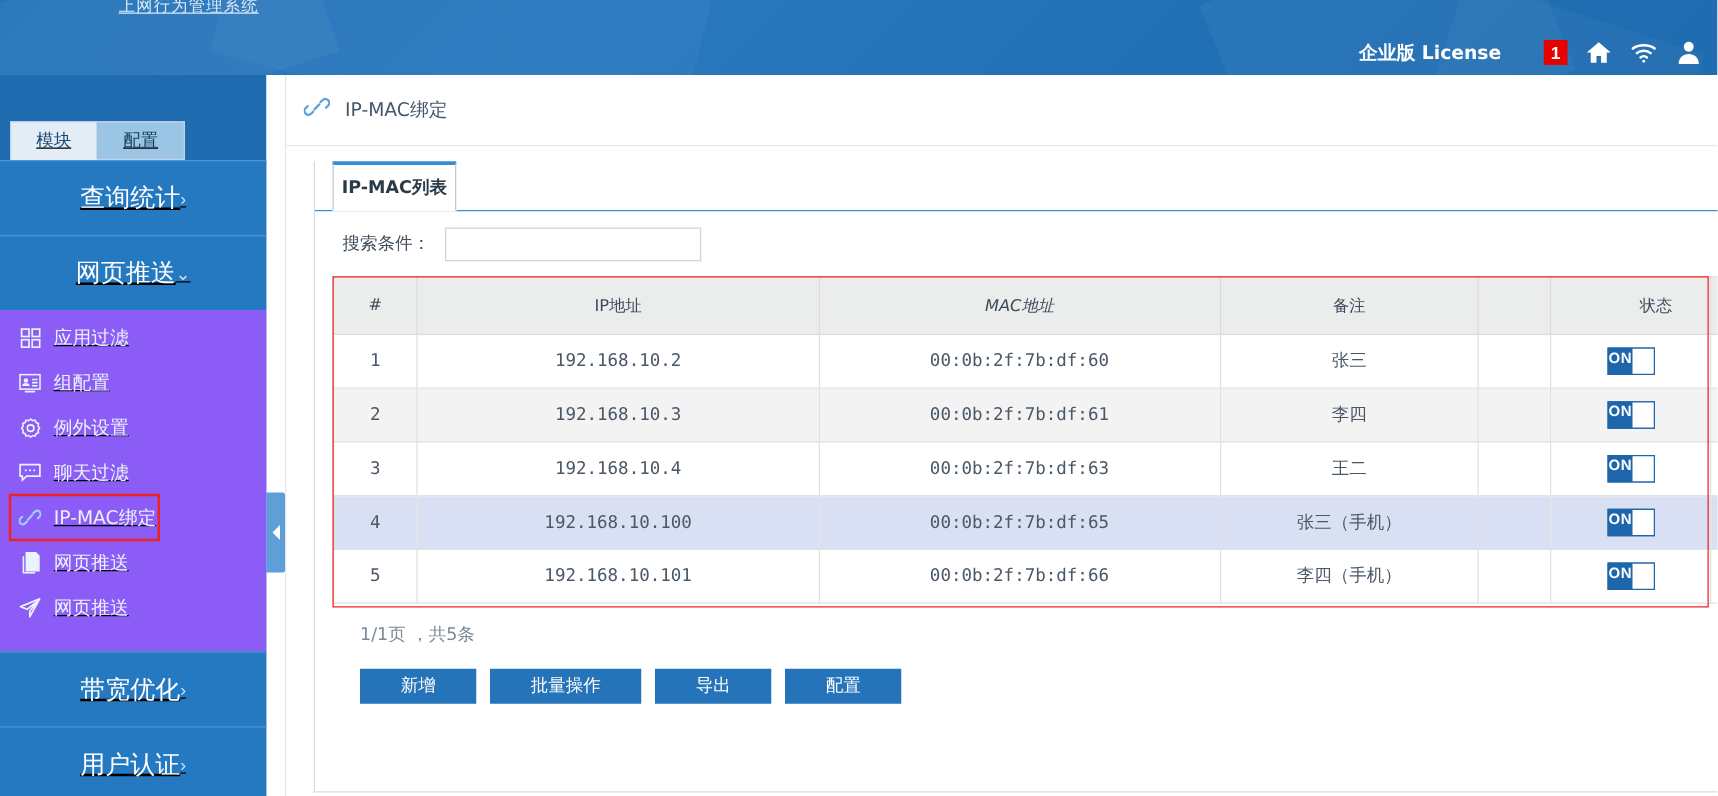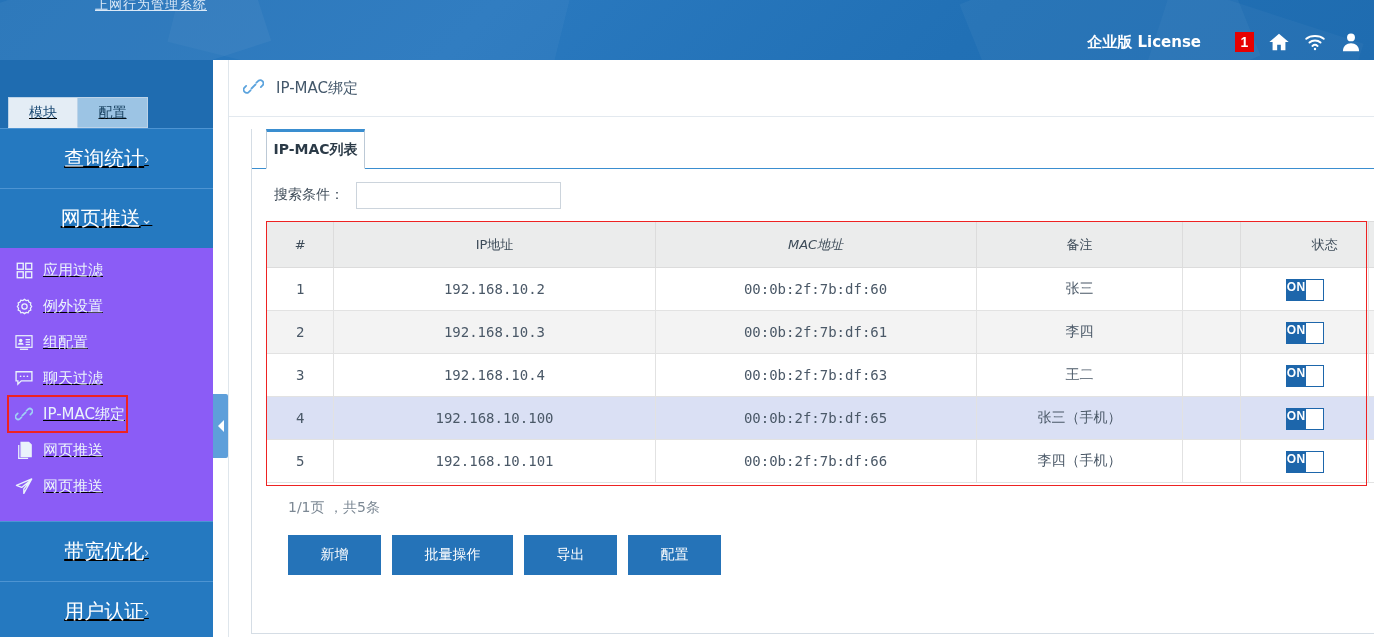--- a/index.html
+++ b/index.html
@@ -188,21 +188,21 @@
     border:1.5px solid #ee2222; pointer-events:none; z-index:5;
   }
 
   
   .pageinfo {
     padding: 16px 0 0 36px; font-size:14px; color:#7c8894;
     font-family:"DejaVu Sans","Liberation Sans",sans-serif;
   }
   .btnrow { display:flex; gap:11px; padding: 18px 0 0 36px; }
   .btn {
-    width:93px; height:40px; background:#2573b8; color:#fff; border:none;
+    width:93px; height:28px; background:#2573b8; color:#fff; border:none;
     font-size:14px; cursor:pointer;
     font-family:"DejaVu Sans","Liberation Sans",sans-serif;
   }
   .btn.wide { width:121px;font-family:Liberation Serif, serif; }
 </style>
 </head>
 <body>
 
 <div id="app">
 
@@ -264,38 +264,38 @@
             <rect x="1.5" y="1.5" width="7" height="7"></rect>
               <rect x="11.5" y="1.5" width="7" height="7"></rect>
             <rect x="1.5" y="11.5" width="7" height="7"></rect>
               <rect x="11.5" y="11.5" width="7" height="7"></rect>
           </svg>
         </span>
         <span>应用过滤</span>
       </div>
       <div class="submenu-item">
         <span class="sicon">
-          <svg width="17" height="17" viewBox="0 0 20 20" fill="none" stroke="#eaf3fb" stroke-width="1.5">
-            <path d="M10 1.6 L12 3 L14.3 2.6 L15.2 4.8 L17.4 5.7 L17 8 L18.4 10 L17 12 L17.4 14.3 L15.2 15.2 L14.3 17.4 L12 17 L10 18.4 L8 17 L5.7 17.4 L4.8 15.2 L2.6 14.3 L3 12 L1.6 10 L3 8 L2.6 5.7 L4.8 4.8 L5.7 2.6 L8 3 Z"></path>
-            <circle cx="10" cy="10" r="3.1"></circle>
-          </svg>
-        </span>
-        <span>例外设置</span>
-      </div>
-      <div class="submenu-item">
-        <span class="sicon">
           <svg width="18" height="17" viewBox="0 0 22 19" fill="none" stroke="#eaf3fb" stroke-width="1.5">
             <rect x="1.2" y="1.2" width="19.6" height="14.2"></rect>
             <circle cx="7" cy="7" r="2.2" fill="#eaf3fb" stroke="none"></circle>
             <path d="M3.4 12.4 C3.4 10.4 5 9.4 7 9.4 C9 9.4 10.6 10.4 10.6 12.4 Z" fill="#eaf3fb" stroke="none"></path>
             <path d="M13 6 H18.4 M13 9 H18.4 M13 12 H18.4"></path>
             <path d="M6 17.8 H16" stroke-width="1.6"></path>
           </svg>
         </span>
         <span>组配置</span>
+      </div>
+      <div class="submenu-item">
+        <span class="sicon">
+          <svg width="17" height="17" viewBox="0 0 20 20" fill="none" stroke="#eaf3fb" stroke-width="1.5">
+            <path d="M10 1.6 L12 3 L14.3 2.6 L15.2 4.8 L17.4 5.7 L17 8 L18.4 10 L17 12 L17.4 14.3 L15.2 15.2 L14.3 17.4 L12 17 L10 18.4 L8 17 L5.7 17.4 L4.8 15.2 L2.6 14.3 L3 12 L1.6 10 L3 8 L2.6 5.7 L4.8 4.8 L5.7 2.6 L8 3 Z"></path>
+            <circle cx="10" cy="10" r="3.1"></circle>
+          </svg>
+        </span>
+        <span>例外设置</span>
       </div>
       <div class="submenu-item">
         <span class="sicon">
           <svg width="18" height="17" viewBox="0 0 20 18" fill="none" stroke="#eaf3fb" stroke-width="1.5">
             <path d="M1.2 1.5 H18.8 V11.6 H7 L3.2 15.2 V11.6 H1.2 Z"></path>
             <circle cx="6.2" cy="6.5" r="0.95" fill="#eaf3fb" stroke="none"></circle>
             <circle cx="10" cy="6.5" r="0.95" fill="#eaf3fb" stroke="none"></circle>
             <circle cx="13.8" cy="6.5" r="0.95" fill="#eaf3fb" stroke="none"></circle>
           </svg>
         </span>

